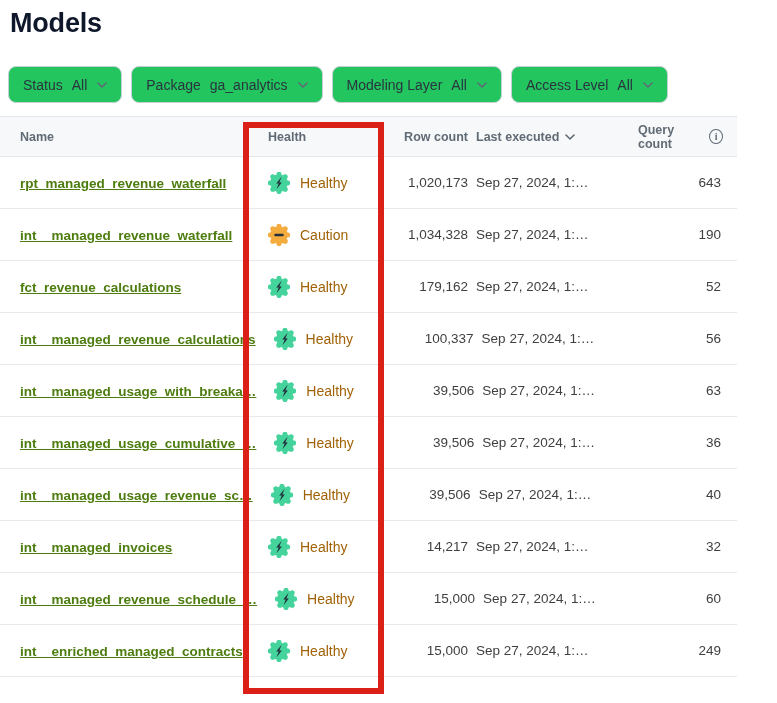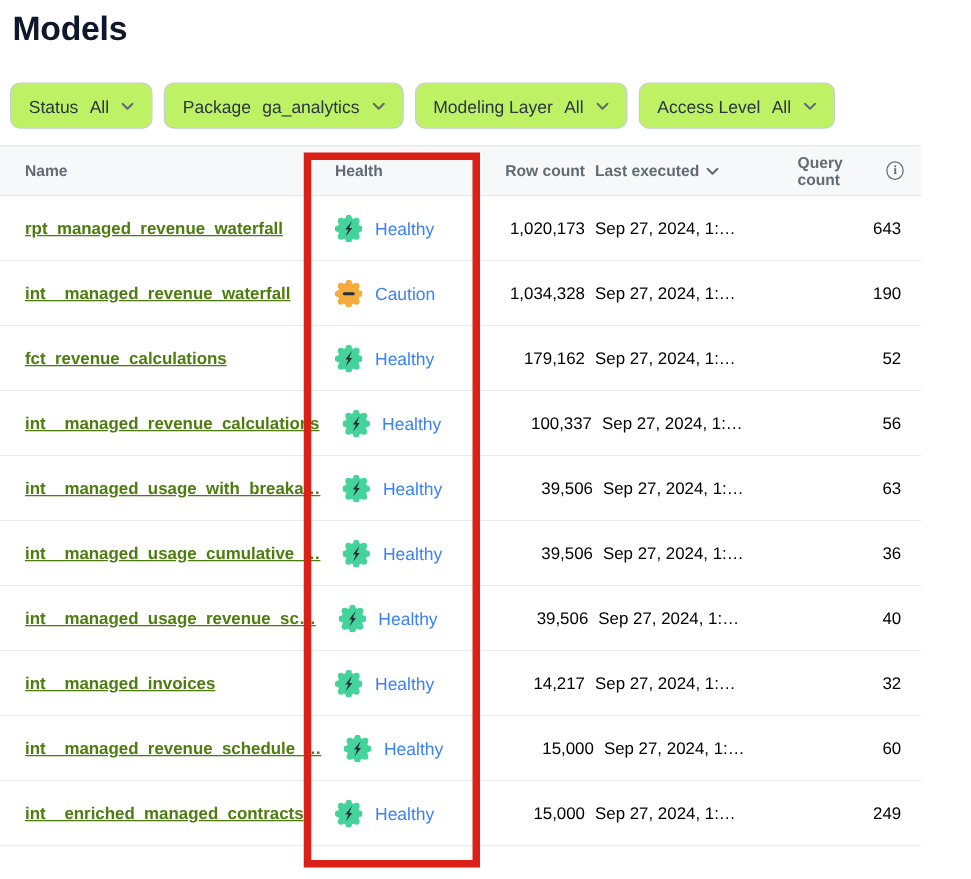--- a/index.html
+++ b/index.html
@@ -3,39 +3,39 @@
 <meta charset="utf-8">
 <style>
   * { margin:0; padding:0; box-sizing:border-box; }
   html,body { width:777px; height:703px; background:#ffffff; overflow:hidden;
     font-family:"Liberation Sans", sans-serif; color:#1d2935; position:relative; }
 
   h1.page-title { margin:8px 0 0 10px; font-size:27px; font-weight:700; color:#0f172a; letter-spacing:-0.2px; }
 
   .filters { display:flex; gap:9px; margin:27px 0 0 8px; }
   .pill { display:inline-flex; align-items:center; gap:9px; height:37px; padding:0 14px;
-    border:1px solid #c6ced6; border-radius:8px; background:#bef264; font-size:14px; color:#2a3540; cursor:pointer; }
+    border:1px solid #c6ced6; border-radius:8px; background:#22c55e; font-size:14px; color:#2a3540; cursor:pointer; }
   .pill .chev { display:inline-flex; margin-left:1px; }
 
   .table { margin-top:13px; width:737px; }
   .thead { display:flex; align-items:center; height:41px; background:#f7f8f9;
     border-top:1px solid #e3e6ea; border-bottom:1px solid #e3e6ea;
     font-size:12.5px; font-weight:700; color:#606b76; }
   .tr { display:flex; align-items:center; height:52px; border-bottom:1px solid #e7eaed; background:#fff; }
 
   .col-name { flex:0 0 250px; padding-left:20px; white-space:nowrap; overflow:visible; }
   .col-health { flex:0 0 134px; padding-left:18px; display:flex; align-items:center; gap:10px; }
   .col-rowcount { flex:0 0 84px; text-align:right; }
   .col-last { flex:0 0 170px; padding-left:8px; display:flex; align-items:center; gap:6px; white-space:nowrap; }
   .col-query { flex:1 1 auto; text-align:right; padding-right:16px; }
   .col-query-h { flex:1 1 auto; display:flex; justify-content:flex-end; align-items:center; gap:6px; padding-right:14px; }
 
   .model-link { color:#4d7c0f; font-weight:700; font-size:13.5px; text-decoration:underline; cursor:pointer; }
-  .num, .date { font-size:13.5px; color:#000000; }
-  .health-label { font-size:14px; color:#3b82f6; }
+  .num, .date { font-size:13.5px; color:#404040; }
+  .health-label { font-size:14px; color:#a16207; }
   .badge { width:22px; height:22px; flex:0 0 22px; }
 
   .info-icon { display:inline-flex; align-items:center; justify-content:center;
     width:15px; height:15px; border:1.4px solid #606b76; border-radius:50%;
     font-size:10px; font-weight:700; color:#606b76; font-family:"Liberation Serif", serif; cursor:pointer; }
 
   .annotation-box { position:absolute; left:243px; top:122px; width:141px; height:572px;
     border:6px solid #da2017; pointer-events:none; z-index:10; }
 
   .chev svg, .sort-chev svg { display:block; }

